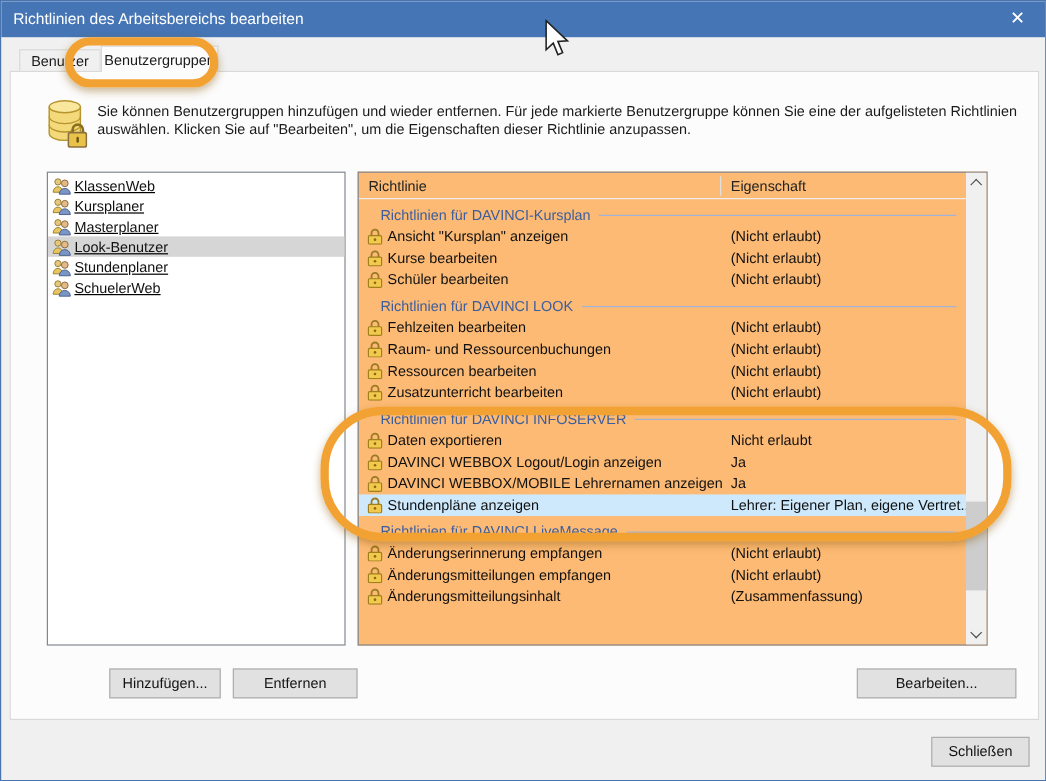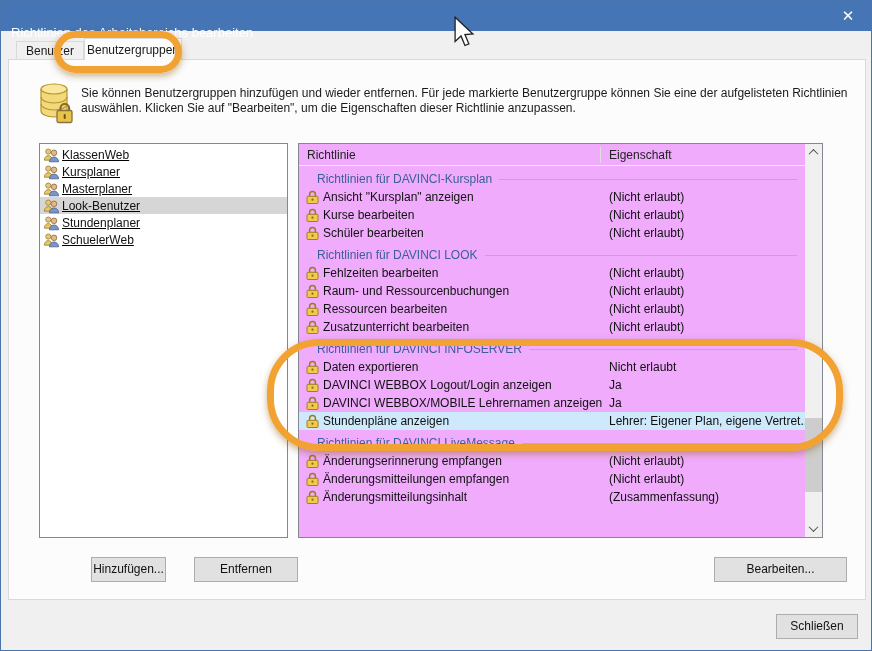--- a/index.html
+++ b/index.html
@@ -1,21 +1,21 @@
 <!DOCTYPE html>
 <html style="--titlebar: #4575b4; --accent: #f2a233; --selblue: #cde9fb; --selgray: #d6d6d6; --sechead: #3c5e9c;"><head>
 <meta charset="utf-8">
 <style>
   html,body{margin:0;padding:0;background:#c8c8c8;}
   *{box-sizing:border-box;font-family:"Liberation Sans","DejaVu Sans",sans-serif;}
   .window{position:relative;width:872px;height:651px;background:#f0f0f0;
     border:1px solid #4a74ae;overflow:hidden;}
   
   .titlebar{position:absolute;left:0;top:0;width:100%;height:30px;background:var(--titlebar);}
-  .titlebar .title{position:absolute;left:10px;top:17px;line-height:30px;color:#ffffff;font-size:13px;}
+  .titlebar .title{position:absolute;left:10px;top:0;line-height:30px;color:#ffffff;font-size:13px;}
   .close-btn{position:absolute;right:0;top:0;width:46px;height:30px;color:#fff;
     font-size:15px;text-align:center;line-height:30px;cursor:default;}
   
   .tab{position:absolute;font-size:12px;text-align:center;color:#1a1a1a;}
   .tab.inactive{left:15px;top:40px;width:68px;height:20px;line-height:19px;
     background:#f0f0f0;border:1px solid #d9d9d9;z-index:1;}
   .tab.active{left:83px;top:37px;width:98px;height:22px;line-height:22px;
     background:#fcfcfc;border:1px solid #d9d9d9;border-bottom:none;z-index:3;}
   .tabpage{position:absolute;left:7px;top:58px;width:858px;height:541px;
     background:#fcfcfc;border:1px solid #d9d9d9;z-index:2;}
@@ -24,21 +24,21 @@
   .intro-text{position:absolute;left:80px;top:85px;width:780px;font-size:12px;
     line-height:15px;color:#1a1a1a;z-index:4;}
   
   .group-list{position:absolute;left:38px;top:142px;width:249px;height:395px;
     background:#ffffff;border:1px solid #828790;z-index:4;padding-top:2px;text-decoration:underline;}
   .glist-row{display:flex;align-items:center;height:17px;padding-left:3px;font-size:12px;color:#111;}
   .glist-row.sel{background:var(--selgray);}
   .glist-row .gicon{width:17px;height:16px;margin-right:2px;flex:0 0 17px;}
   
   .policy-panel{position:absolute;left:297px;top:142px;width:525px;height:395px;
-    background:#f0abfc;border:1px solid #828790;z-index:4;}
+    background:#fdba74;border:1px solid #828790;z-index:4;}
   .ptable{position:absolute;left:0;top:0;width:506px;height:393px;overflow:hidden;}
   .phead{position:relative;height:22px;border-bottom:1px solid #ededed;font-size:12px;color:#222;}
   .phead .c1{position:absolute;left:8px;top:0;line-height:22px;}
   .phead .c2{position:absolute;left:310px;top:0;line-height:22px;}
   .phead .vsep{position:absolute;left:301px;top:3px;width:1px;height:16px;background:#e0e0e0;}
   .sec{display:flex;align-items:center;height:18px;margin-top:4px;padding-left:18px;}
   .sec .sec-label{font-size:12px;color:var(--sechead);white-space:nowrap;}
   .sec .sec-line{flex:1;height:1px;background:#9eb4d8;margin-left:7px;margin-right:8px;}
   .prow{position:relative;height:18px;font-size:12px;color:#111;}
   .prow.sel{background:var(--selblue);text-decoration:underline;}
@@ -49,21 +49,21 @@
   .sbar{position:absolute;right:0;top:0;width:17px;height:393px;background:#f0f0f0;}
   .sbtn{position:absolute;left:0;width:17px;height:17px;display:flex;align-items:center;justify-content:center;}
   .sbtn.up{top:0;} .sbtn.down{bottom:0;}
   .chev{width:7px;height:7px;border-left:1.5px solid #505050;border-top:1.5px solid #505050;}
   .chev.u{transform:rotate(45deg) translate(1px,1px);}
   .chev.d{transform:rotate(225deg) translate(1px,1px);}
   .sthumb{position:absolute;left:0;top:274px;width:17px;height:74px;background:#cdcdcd;}
   
   .btn{position:absolute;height:25px;background:#e1e1e1;border:1px solid #adadad;
     font-size:12px;color:#111;text-align:center;line-height:23px;z-index:4;}
-  #btn-add{left:90px;top:556px;width:75px;}
+  #btn-add{left:90px;top:556px;width:93px;}
   #btn-remove{left:193px;top:556px;width:104px;}
   #btn-edit{left:713px;top:556px;width:133px;}
   #btn-close{left:775px;top:613px;width:82px;z-index:4;}
   
   .ring{position:absolute;border:7px solid var(--accent);z-index:50;
     box-shadow:0 3px 7px rgba(140,90,10,.45);pointer-events:none;}
   #ring-tab{left:53px;top:30px;width:128px;height:42px;border-radius:21px;}
   #ring-info{left:266px;top:338px;width:576px;height:112px;border-radius:52px;}
   .cursor{position:absolute;left:452px;top:15px;z-index:60;pointer-events:none;}
 </style>

